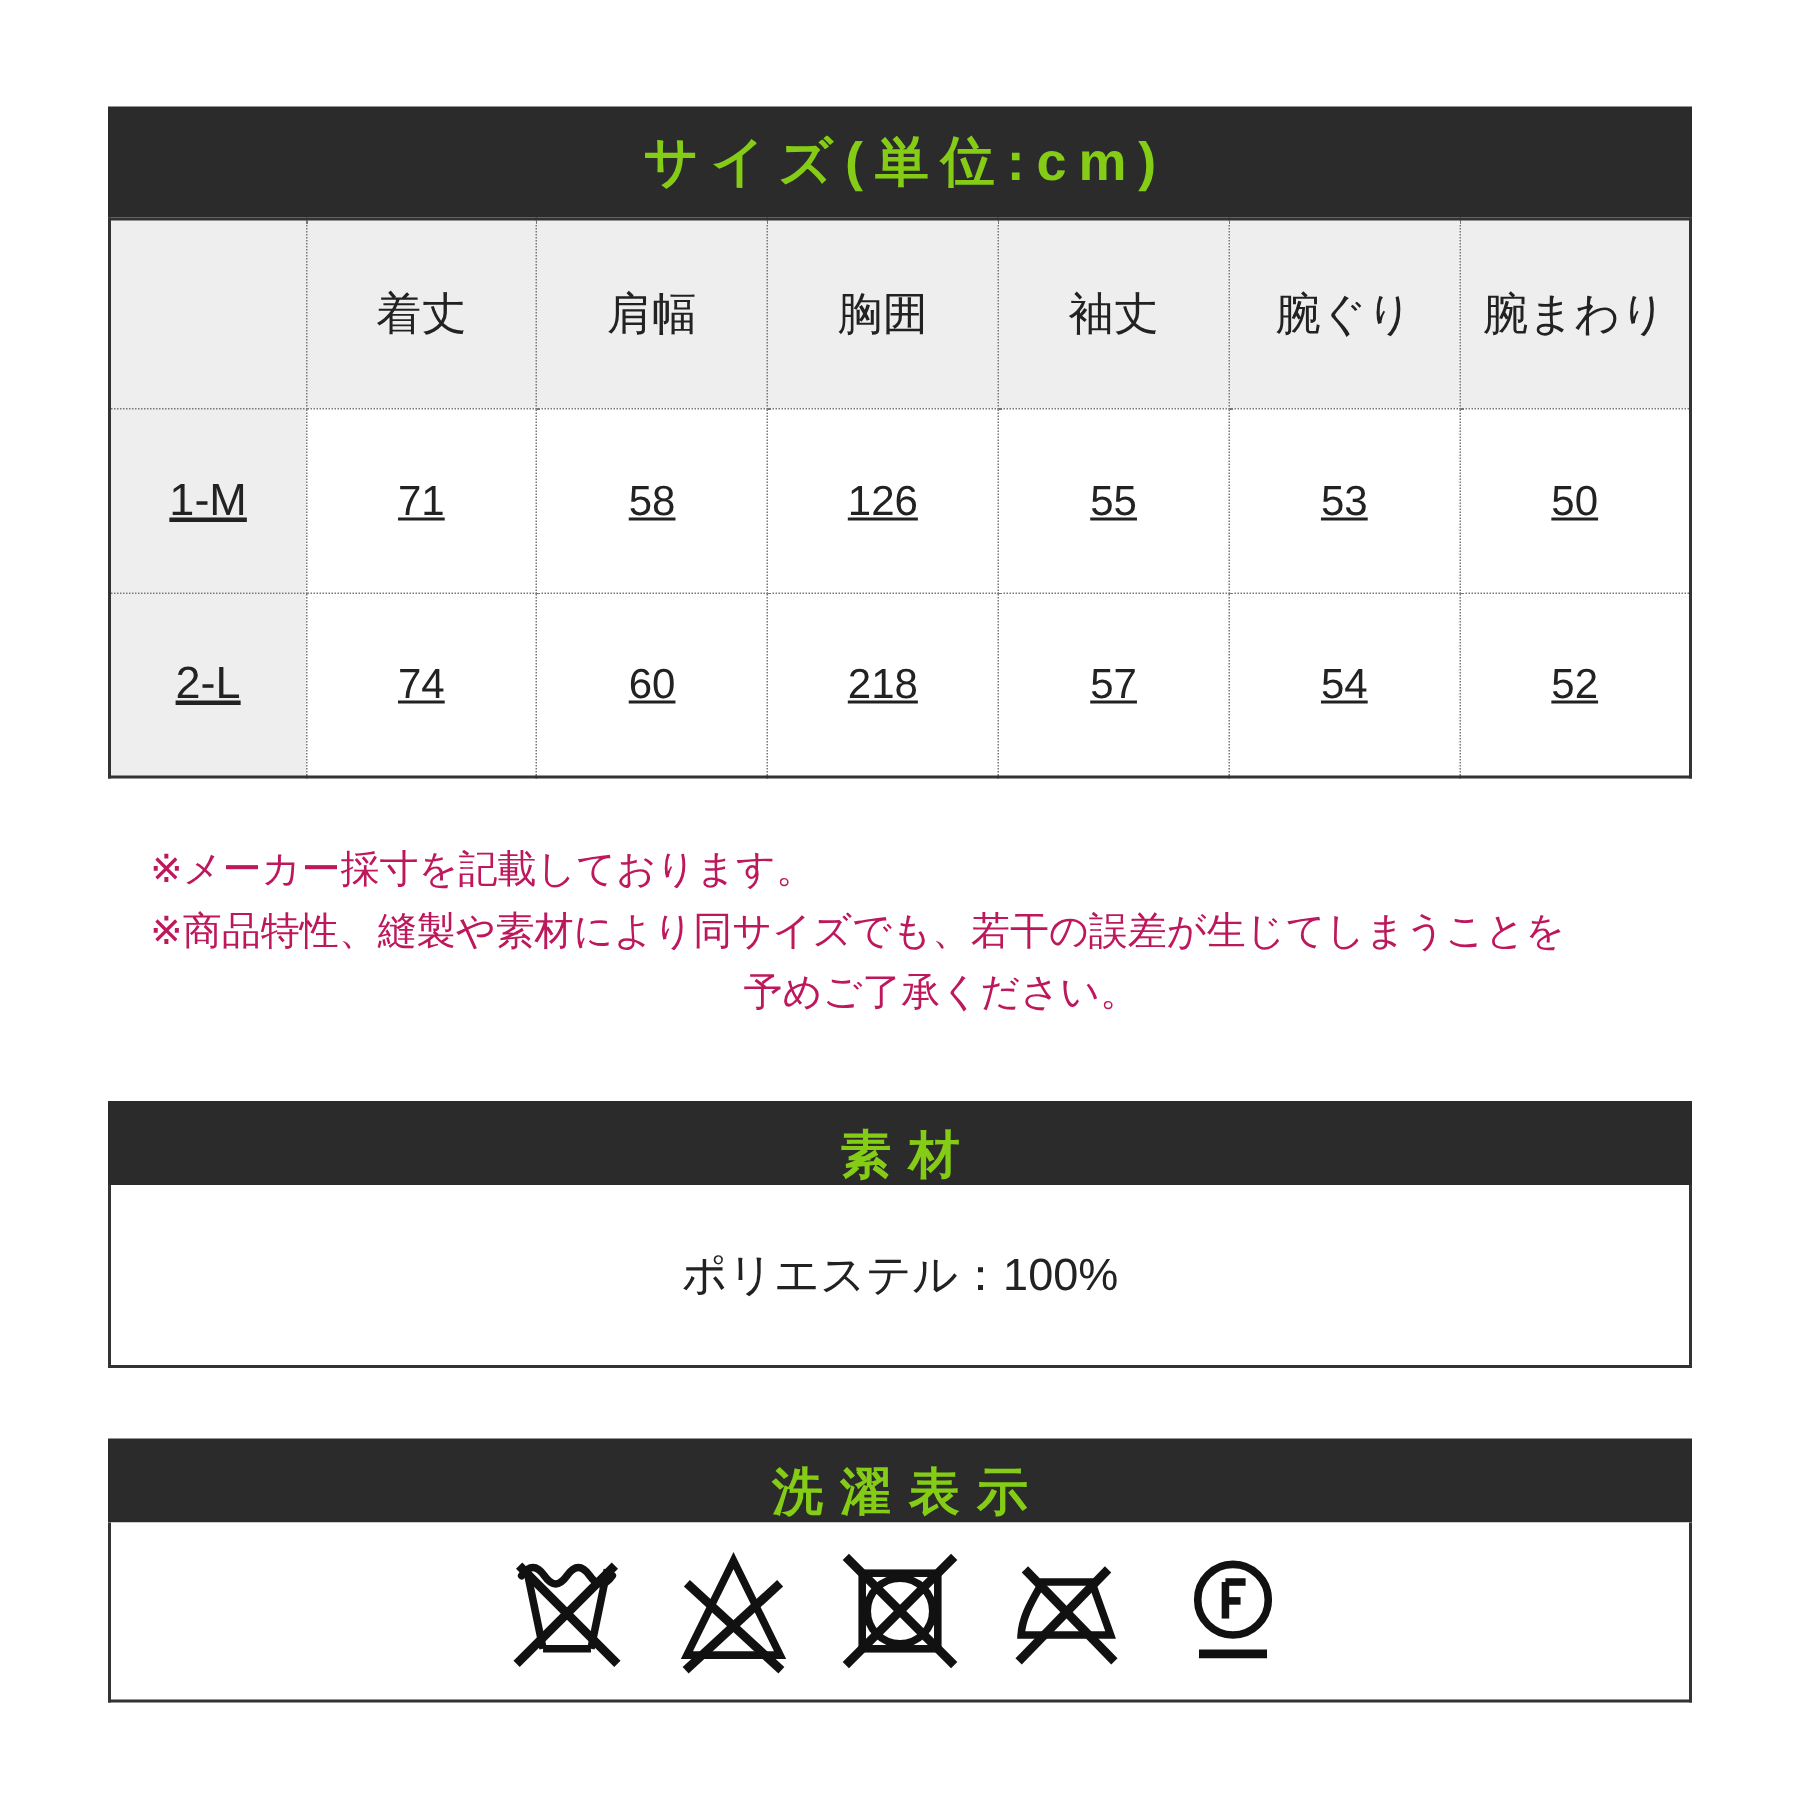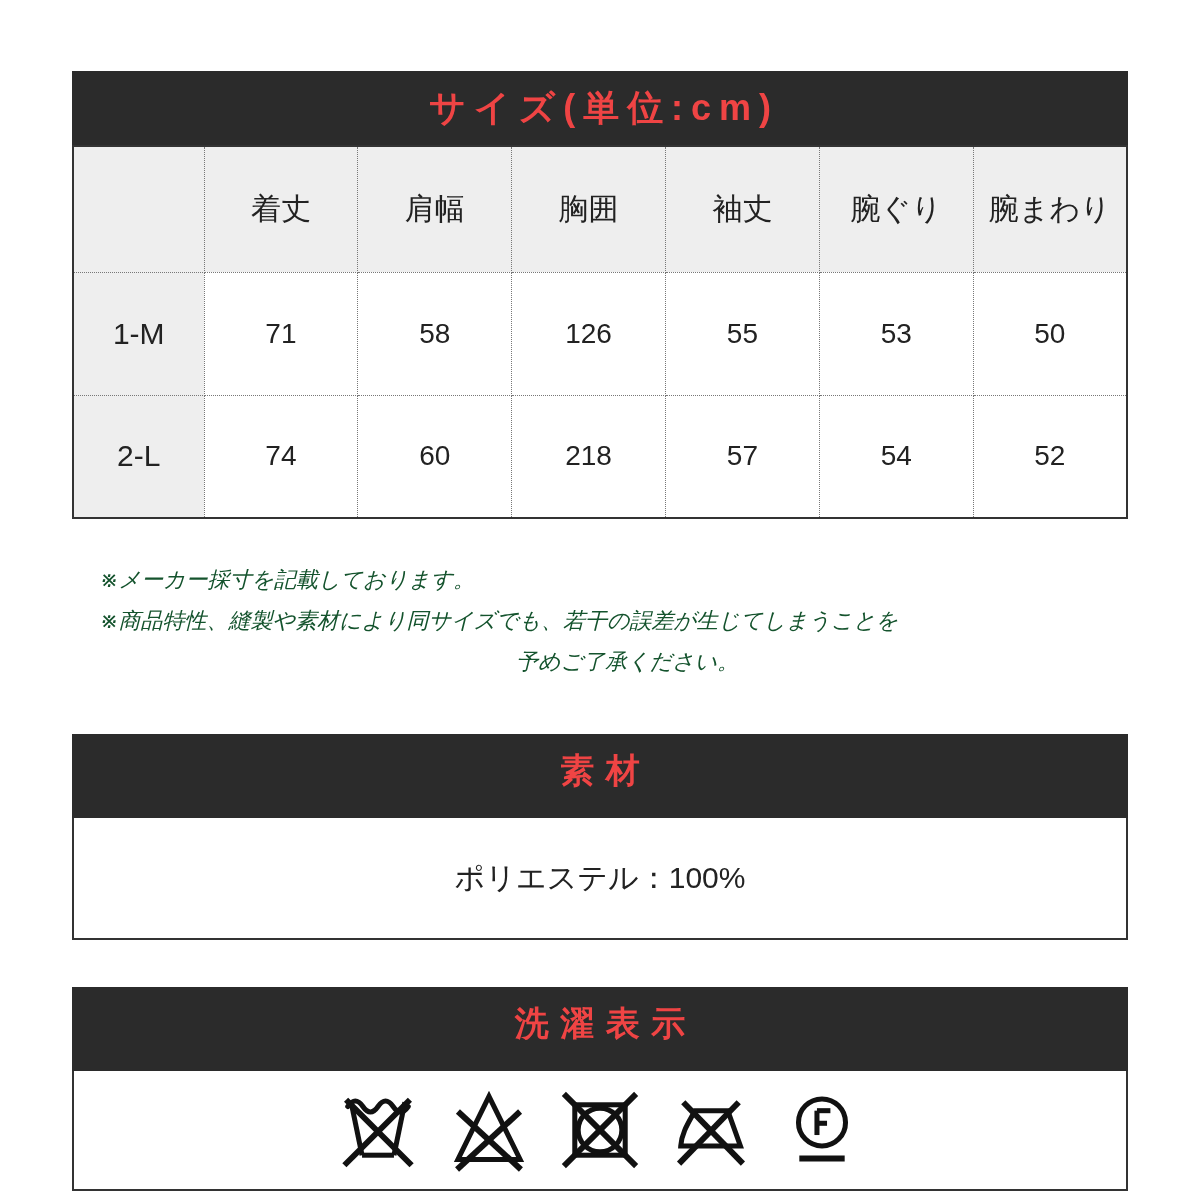--- a/index.html
+++ b/index.html
@@ -6,44 +6,44 @@
   html,body { background:#ffffff; }
   body {
     width:1200px; height:1200px;
     font-family:"Liberation Sans","DejaVu Sans",sans-serif;
     color:#222222;
   }
   .page { width:1200px; height:1200px; padding:71px 72px 0 72px; background:#ffffff; }
 
   
   .bar {
-    background:#2b2b2b; color:#ef4444; text-align:center; font-weight:bold;
+    background:#2b2b2b; color:#84cc16; text-align:center; font-weight:bold;
   }
   .bar-size { height:74px; line-height:74px; font-size:36px; letter-spacing:0.22em; text-indent:0.22em; }
-  .bar-sub  { height:84px; line-height:72px; font-size:34px; letter-spacing:0.34em; text-indent:0.34em;margin-top:47px; }
+  .bar-sub  { height:56px; line-height:72px; font-size:34px; letter-spacing:0.34em; text-indent:0.34em;margin-top:47px; }
 
   
   table.size-table {
     width:100%; border-collapse:collapse; table-layout:fixed;
     border:2px solid #333333;
   }
   table.size-table th, table.size-table td {
     border:1px dotted #777777;
     text-align:center; vertical-align:middle;
     font-weight:normal; color:#222222;
   }
   table.size-table thead tr { height:126px; }
-  table.size-table tbody tr { height:123px; }
+  table.size-table tbody tr { height:123px;text-decoration:underline; }
   table.size-table thead th { background:#eeeeee; font-size:30px; }
   table.size-table tbody th { background:#eeeeee; font-size:30px; }
   table.size-table td { background:#ffffff; font-size:28px; }
   col.c-first { width:131px; }
 
   
-  .notes { margin:40px 0 0 28px; font-size:22px; line-height:41px; color:#14532d;font-style:italic; }
+  .notes { margin:40px 0 0 28px; font-size:26px; line-height:41px; color:#be185d; }
   .notes p.indent { padding-left:27px;text-align:center; }
 
   
   .panel-material { margin-top:52px; }
   .panel-care { margin-top:28px; }
   .panel-body {
     border:2px solid #333333; border-top:none;
     display:flex; align-items:center; justify-content:center;
     background:#ffffff;
   }

